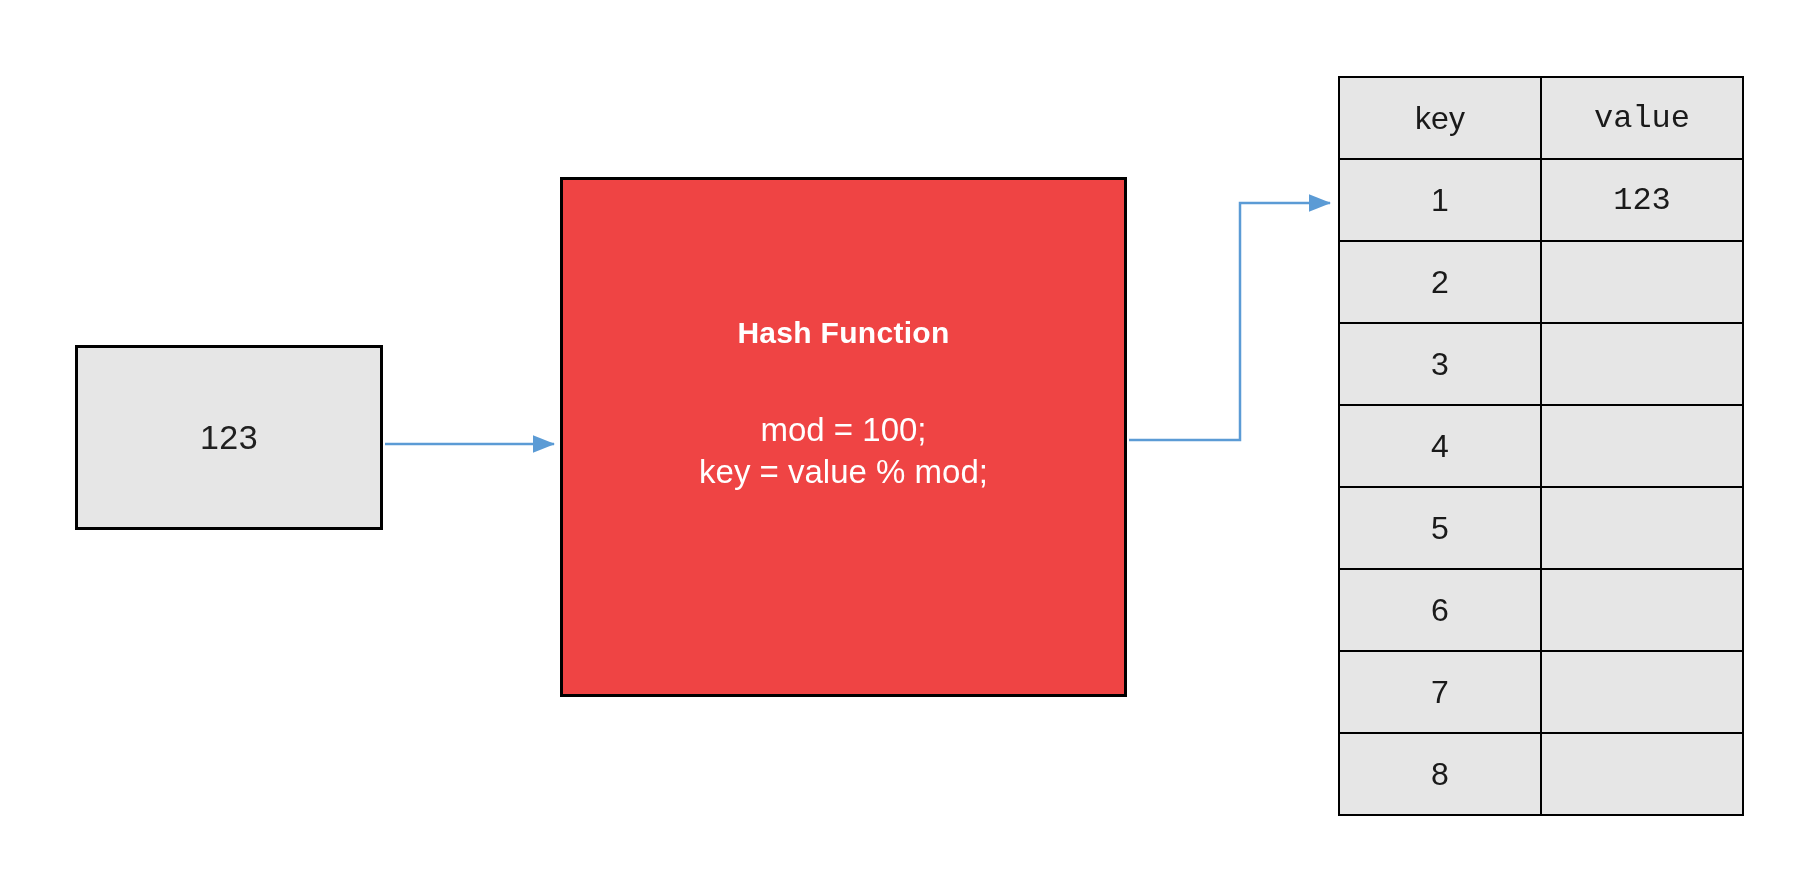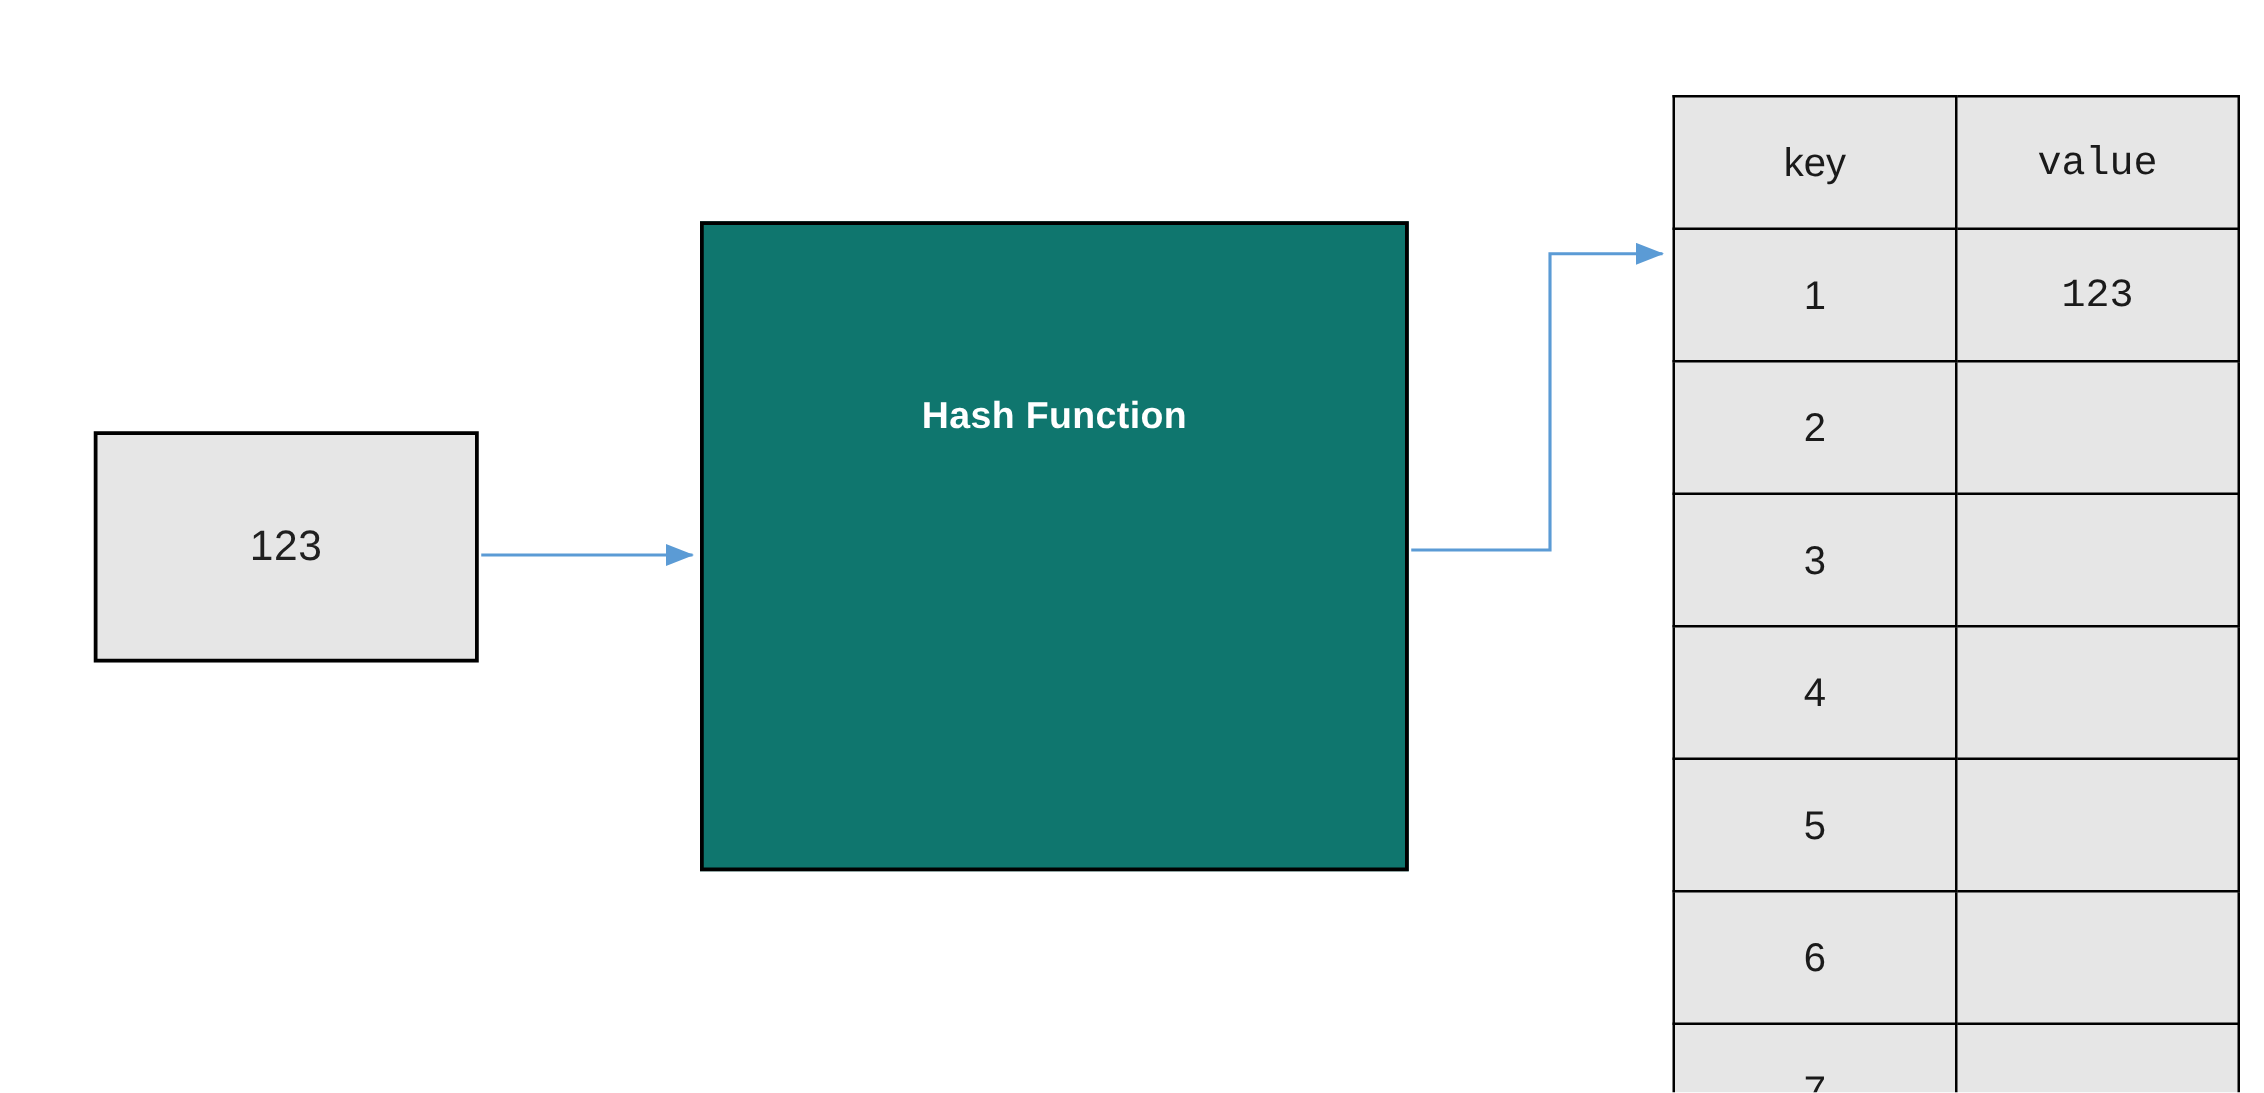--- a/index.html
+++ b/index.html
@@ -42,21 +42,21 @@
     letter-spacing: 0.5px;
   }
 
   
   .hash-box {
     position: absolute;
     left: 560px;
     top: 177px;
     width: 567px;
     height: 520px;
-    background: #0f766e;
+    background: #ef4444;
     border: 3px solid #000000;
     box-sizing: border-box;
   }
   .hash-inner {
     position: absolute;
     left: 0;
     right: 0;
     top: 135px;
     text-align: center;
     color: #ffffff;
@@ -96,40 +96,44 @@
     table-layout: fixed;
   }
   .hash-table td {
     background: #E6E6E6;
     border: 2px solid #000000;
     text-align: center;
     vertical-align: middle;
     font-size: 32px;
     color: #1a1a1a;
     font-weight: 400;
-    padding: 12px;
+    padding: 0;
     height: 80px;
   }
   .hash-table td.col-key   { width: 200px; }
   .hash-table td.col-value { width: 200px; font-family: Liberation Mono, monospace; }
   .hash-table tr.header-row td { font-size: 32px; }
   .hash-table td.empty-cell { color: transparent; }
 </style>
 </head>
 <body>
 
 <div id="canvas">
 
   <div class="input-box">
     <span class="label">123</span>
   </div>
 
   <div class="hash-box">
     <div class="hash-inner">
       <div class="hash-title">Hash Function</div>
+      <div class="hash-code">
+        <span class="code-line">mod = 100;</span>
+        <span class="code-line">key = value % mod;</span>
+      </div>
     </div>
   </div>
 
   <svg id="connectors" viewBox="0 0 1811 874" width="1811" height="874" xmlns="http://www.w3.org/2000/svg">
     <defs>
       <marker id="arrowhead" markerWidth="9" markerHeight="7" refX="8.5" refY="3.5" orient="auto" markerUnits="strokeWidth">
         <path d="M0,0 L9,3.5 L0,7 z" fill="#5B9BD5"></path>
       </marker>
     </defs>
 

